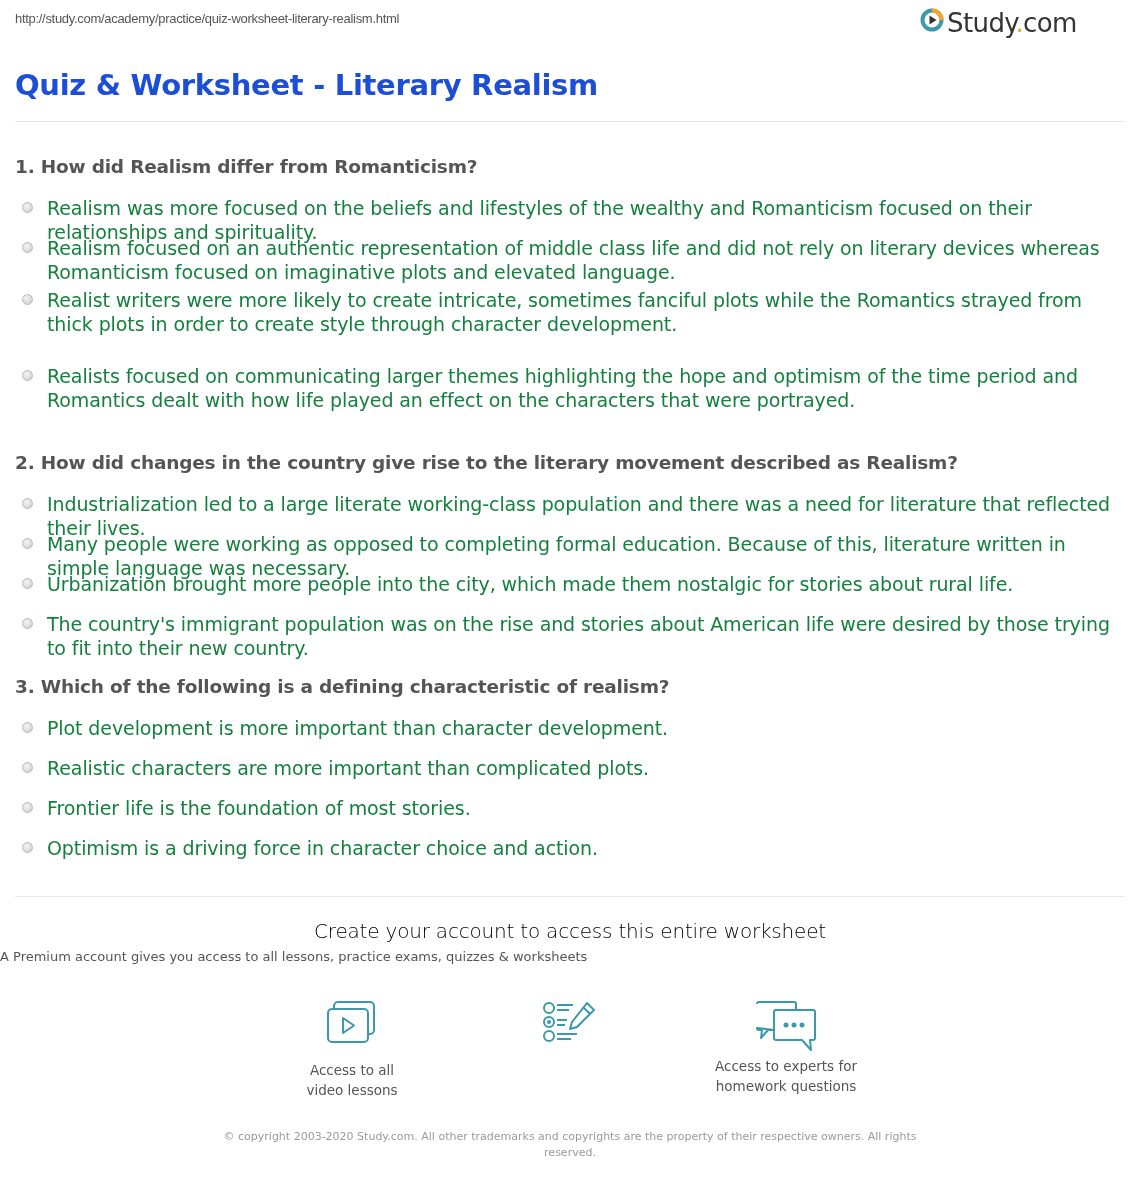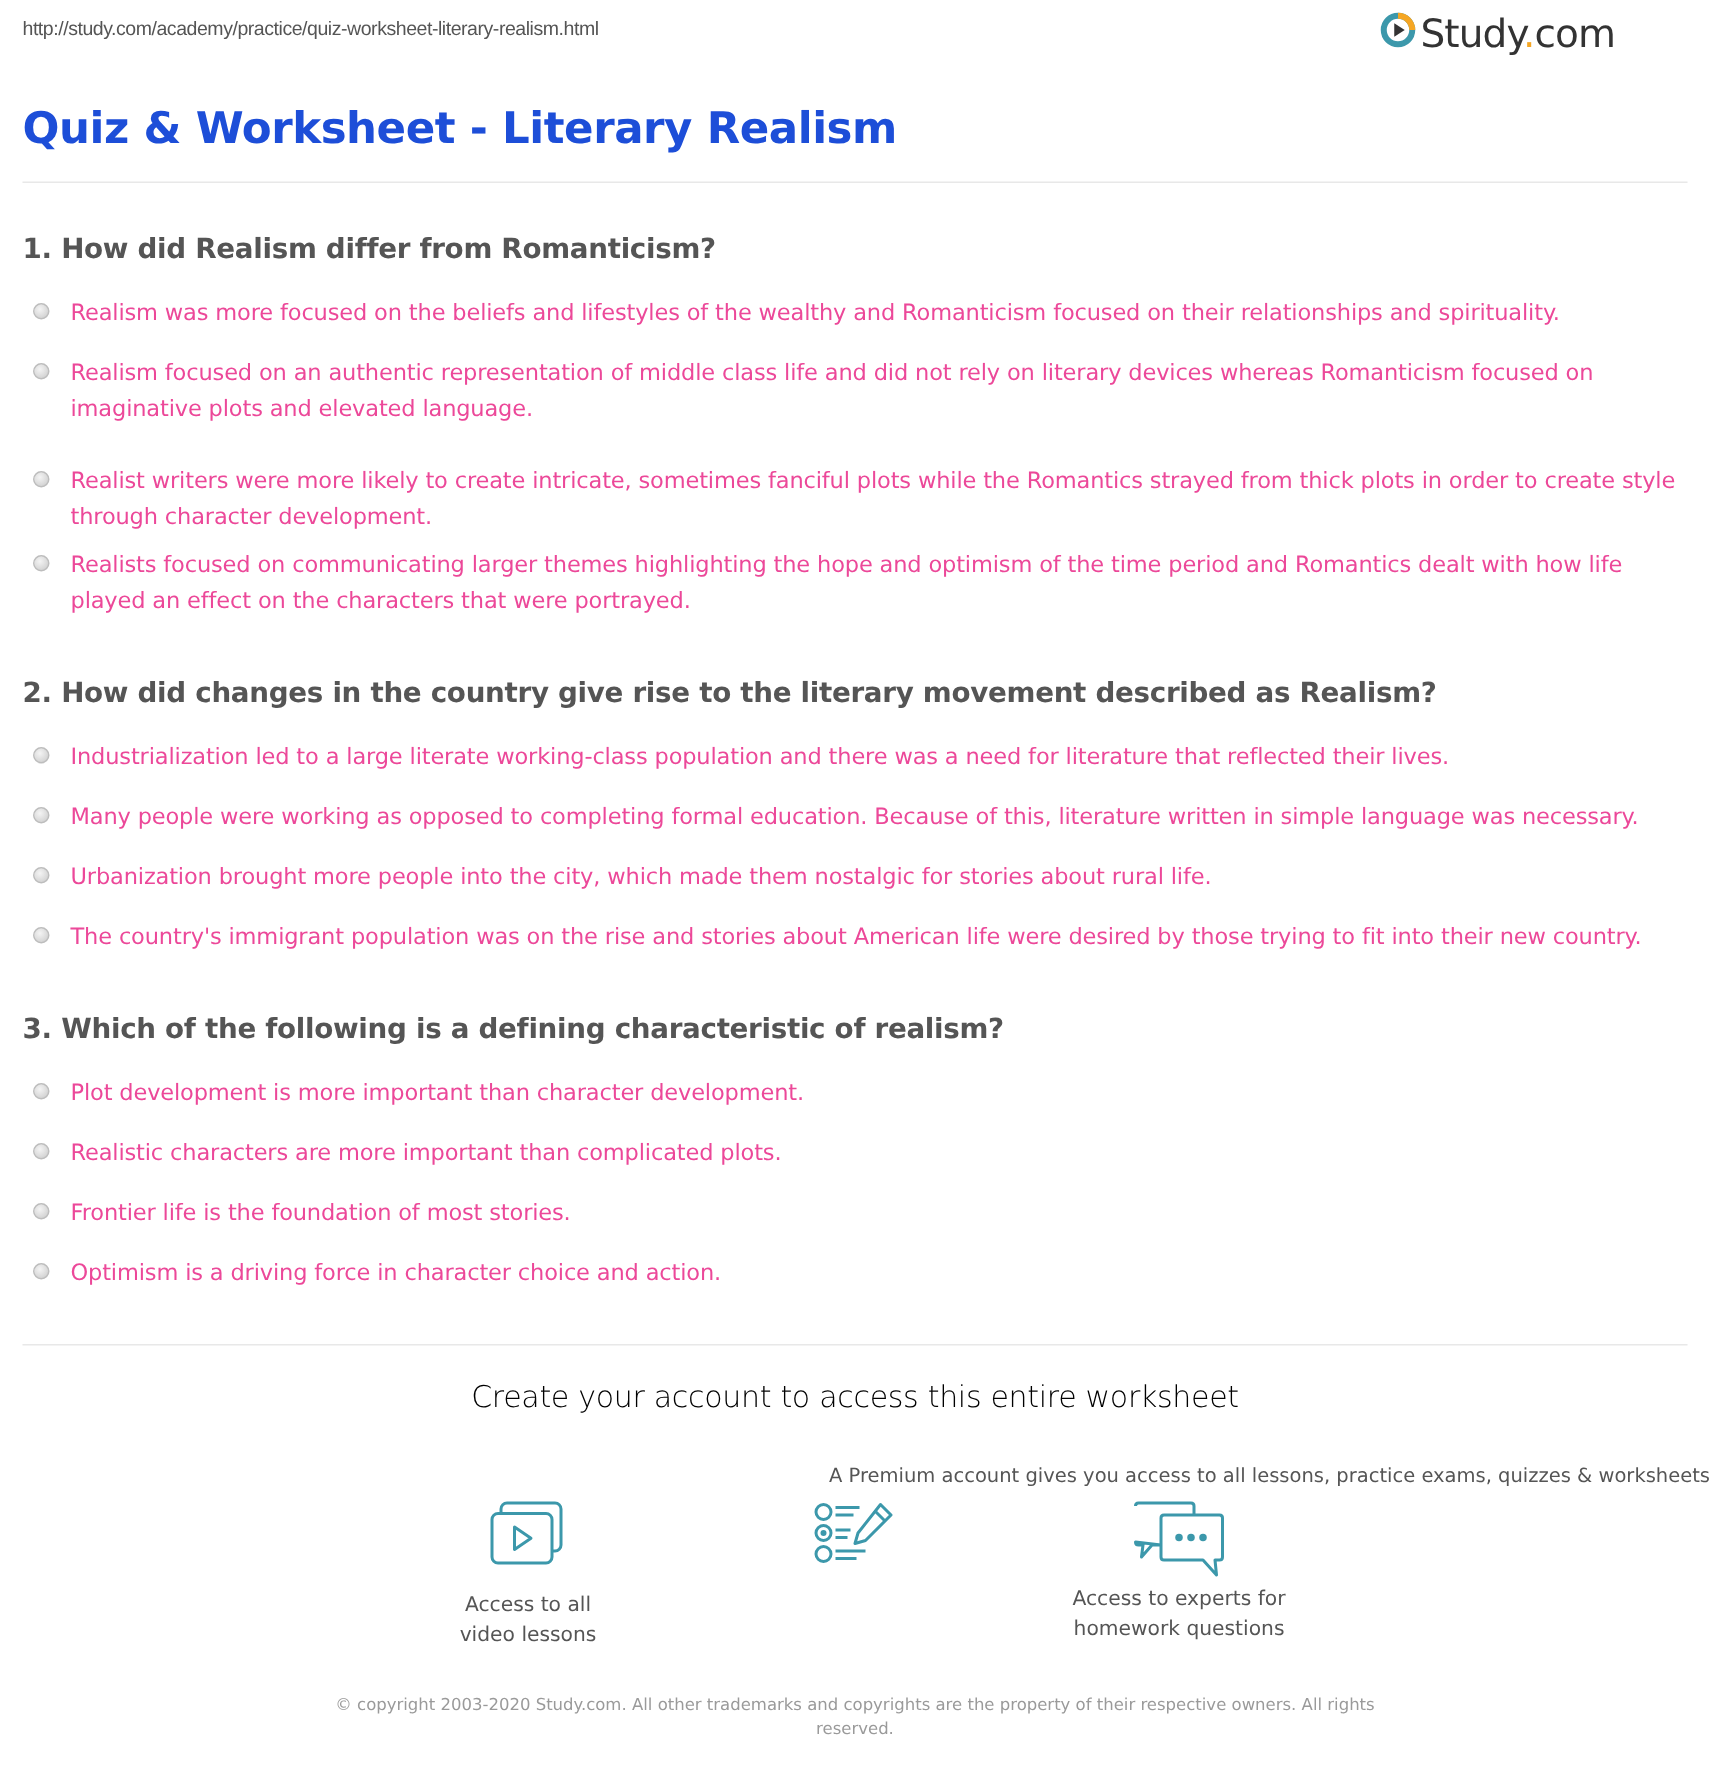--- a/index.html
+++ b/index.html
@@ -40,29 +40,29 @@
     position: absolute; left: 22px; width: 1105px;
     display: flex; align-items: flex-start;
   }
   .radio {
     flex: 0 0 auto; width: 11px; height: 11px; border-radius: 50%;
     border: 1px solid #bdbdbd;
     background: radial-gradient(circle at 40% 35%, #f4f4f4 0%, #d6d6d6 70%, #c4c4c4 100%);
     margin-top: 6px; margin-right: 14px;
   }
   .opt-text {
-    font-size: 15px; line-height: 24px; color: #ec4899; letter-spacing: -0.1px;
+    font-size: 19px; line-height: 24px; color: #15803d; letter-spacing: -0.1px;
   }
   .cta-title {
     position: absolute; left: 0; width: 1140px; top: 919px; text-align: center;
     font-size: 20px; color: #000000; font-weight: 300; letter-spacing: -0.2px;
   }
   .cta-sub {
-    position: absolute; left: 0; width: 1140px; top: 949px; text-align: right;
-    font-size: 13px; color: #555; margin-top: 28px;
+    position: absolute; left: 0; width: 1140px; top: 949px; text-align: left;
+    font-size: 13px; color: #555;
   }
   .feature {
     position: absolute; top: 1000px; width: 190px; text-align: center;
   }
   .feature svg { display: block; margin: 0 auto; }
   .feature-label {
     margin-top: 14px; font-size: 13.5px; line-height: 20px; color: #555;
   }
   .footer {
     position: absolute; left: 210px; width: 720px; top: 1129px; text-align: center;
@@ -88,21 +88,21 @@
 
 <div class="q-title" style="top:156px"><span>1.</span> <span>How did Realism differ from Romanticism?</span></div>
 <div class="opt" style="top:196px">
     <span class="radio"></span>
     <span class="opt-text">Realism was more focused on the beliefs and lifestyles of the wealthy and Romanticism focused on their relationships and spirituality.</span>
   </div>
 <div class="opt" style="top:236px">
     <span class="radio"></span>
     <span class="opt-text">Realism focused on an authentic representation of middle class life and did not rely on literary devices whereas Romanticism focused on imaginative plots and elevated language.</span>
   </div>
-<div class="opt" style="top:308px">
+<div class="opt" style="top:288px">
     <span class="radio"></span>
     <span class="opt-text">Realist writers were more likely to create intricate, sometimes fanciful plots while the Romantics strayed from thick plots in order to create style through character development.</span>
   </div>
 <div class="opt" style="top:364px">
     <span class="radio"></span>
     <span class="opt-text">Realists focused on communicating larger themes highlighting the hope and optimism of the time period and Romantics dealt with how life played an effect on the characters that were portrayed.</span>
   </div>
 
 <div class="q-title" style="top:452px"><span>2.</span> <span>How did changes in the country give rise to the literary movement described as </span><b>Realism</b><span>?</span></div>
 <div class="opt" style="top:492px">

